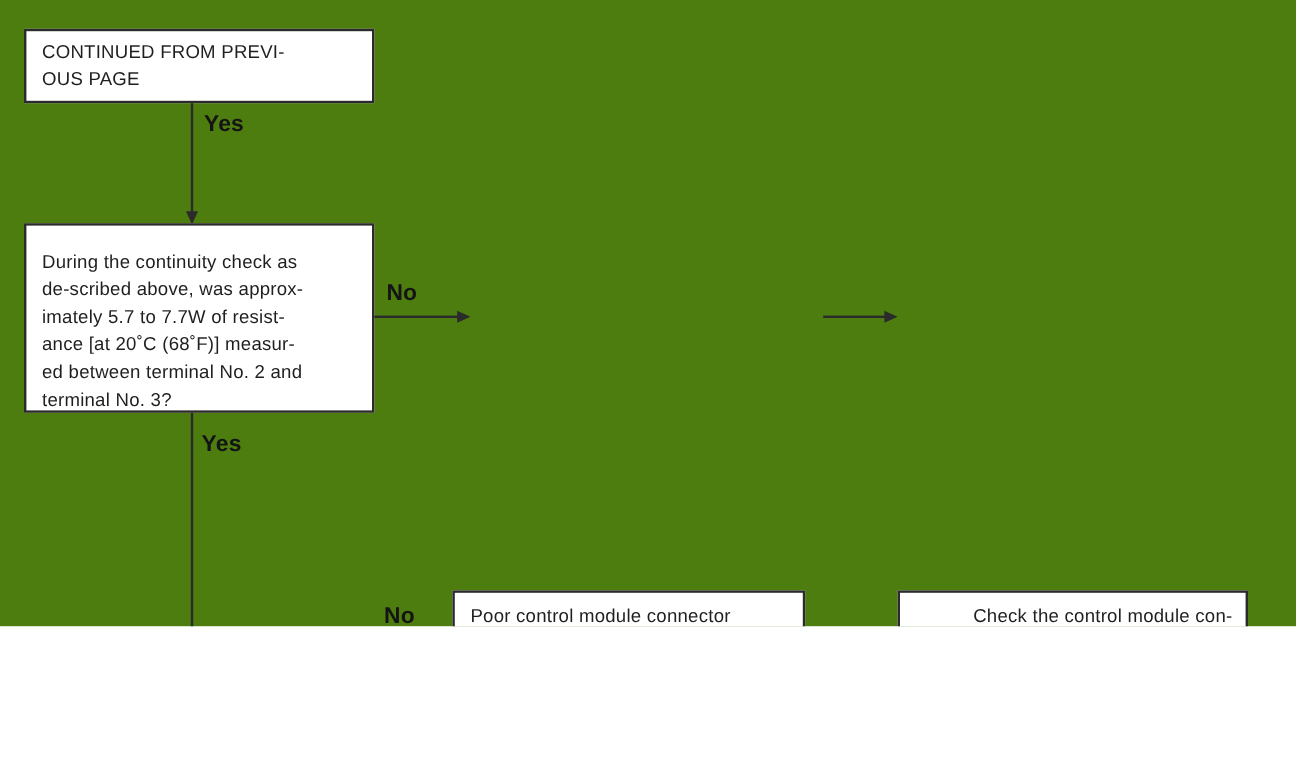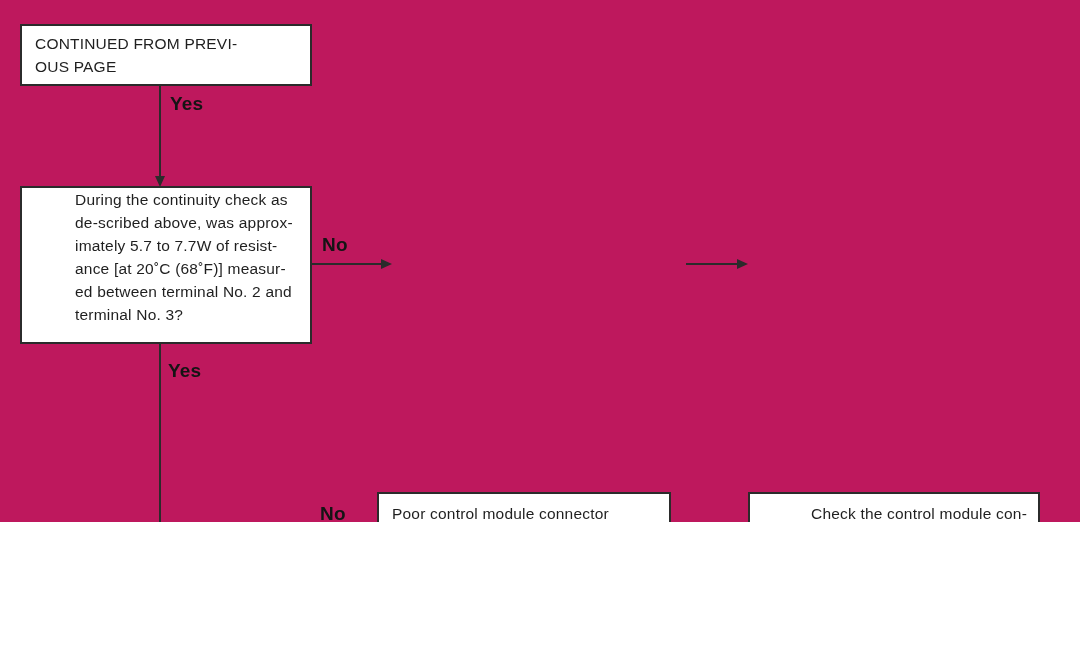--- a/index.html
+++ b/index.html
@@ -4,21 +4,21 @@
 <style>
   html, body {
     margin: 0;
     padding: 0;
     background: #ffffff;
   }
   .canvas {
     position: relative;
     width: 1080px;
     height: 522px;
-    background: #be185d;
+    background: #4d7c0f;
     font-family: "Liberation Sans", sans-serif;
     overflow: hidden;
   }
   .node {
     position: absolute;
     box-sizing: border-box;
     border: 2px solid #2b2b2b;
     background: #ffffff;
   }
   .node-text {
@@ -66,21 +66,21 @@
   <div class="node" style="left:20px; top:24px; width:292px; height:62px;">
     <span class="node-text">CONTINUED FROM PREVI-
 OUS PAGE</span>
   </div>
 
   <div class="edge v" style="left:159px; top:86px; height:92px;"></div>
   <div class="arrow-down" style="left:155px; top:176px;"></div>
   <div class="edge-label" style="left:170px; top:93px;">Yes</div>
 
   <div class="node" style="left:20px; top:186px; width:292px; height:158px;">
-    <span class="node-text" style="line-height:23px; padding-top:0;margin-left:40px;">During the continuity check as
+    <span class="node-text" style="line-height:23px; padding-top:19px;">During the continuity check as
 de-scribed above, was approx-
 imately 5.7 to 7.7W of resist-
 ance [at 20˚C (68˚F)] measur-
 ed between terminal No. 2 and
 terminal No. 3?</span>
   </div>
 
   <div class="edge h" style="left:312px; top:263px; width:72px;"></div>
   <div class="arrow-right" style="left:381px; top:259px;"></div>
   <div class="edge-label" style="left:322px; top:234px;">No</div>

